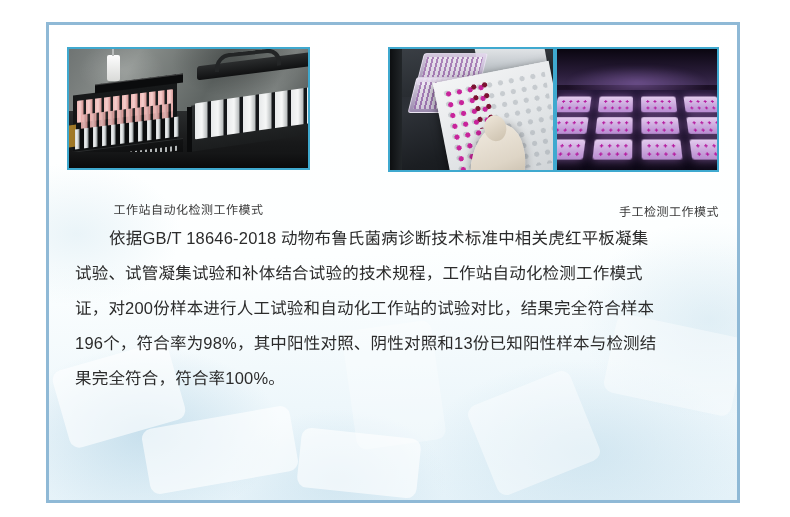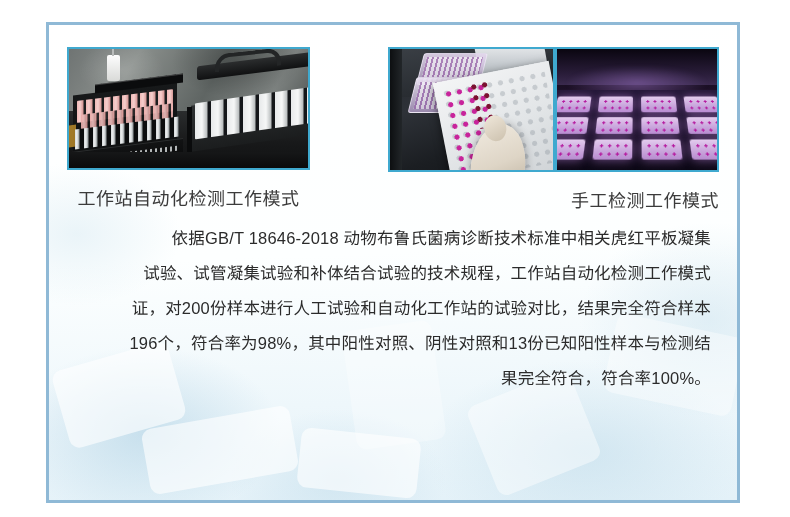--- a/index.html
+++ b/index.html
@@ -93,36 +93,35 @@
     box-sizing: border-box;
     border: 2px solid #3fa9cf;
     overflow: hidden;
     background: #1a1a1a;
   }
   .photo-a { width: 243px; height: 123px; }
   .photo-b { width: 167px; height: 125px; }
   .photo-c { width: 164px; height: 125px; border-left-width: 2px; }
 
   .caption {
-    margin-top: 14px;
-    font-size: 18px;
+    margin-top: 30px;
+    font-size: 12px;
     color: #3b3b3b;
     letter-spacing: 0.5px;
     white-space: nowrap;
   }
 
   
   .body-copy {
     position: absolute;
     left: 0;
     top: 196px;
     width: 100%;
     box-sizing: border-box;
     padding: 0 26px 0 26px;
-    text-align: right;
   }
   .body-line {
     font-size: 16.5px;
     line-height: 35px;
     color: #2b2b2b;
     letter-spacing: 0.2px;
     white-space: nowrap;
   }
   .body-line.indent { text-indent: 34px; }
 

